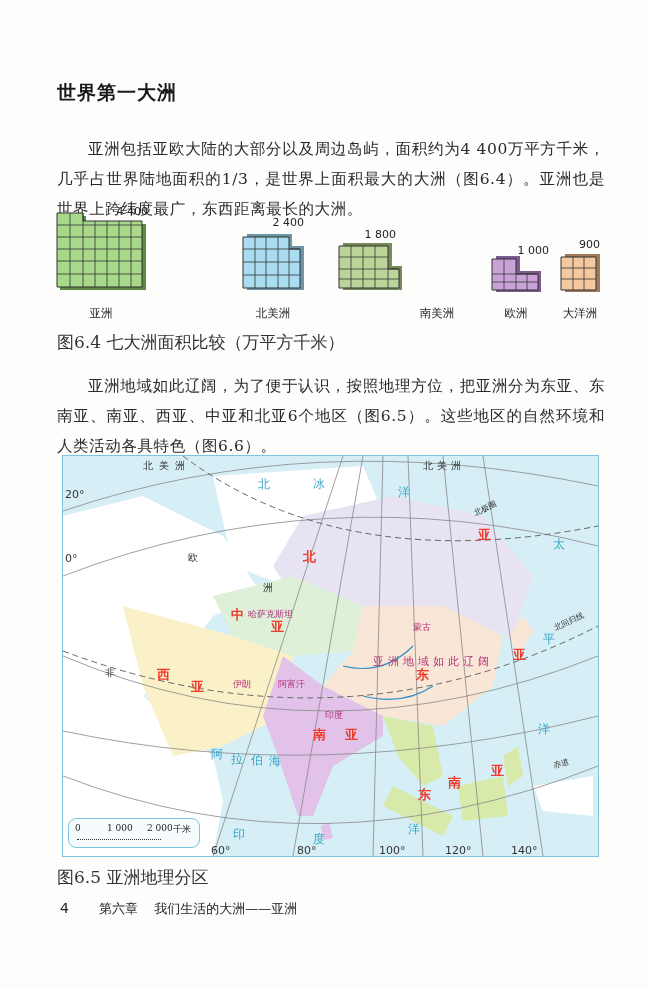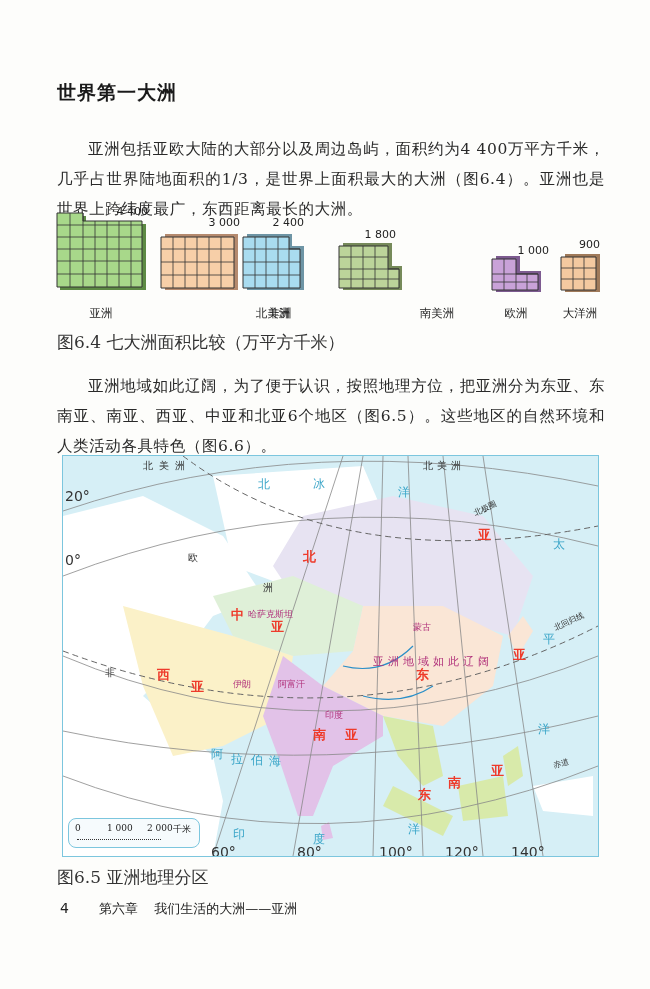--- a/index.html
+++ b/index.html
@@ -20,21 +20,21 @@
   .block .lbl { position:absolute; font-size:11.5px; color:#222; width:100%; text-align:center; }
   .map { position:absolute; left:62px; top:455px; width:535px; height:400px; border:1.5px solid #7cc6de;
          background:#d7eff6; overflow:hidden; }
   .map svg { position:absolute; left:0; top:0; }
   .footer { position:absolute; top:900px; left:60px; font-size:13px; color:#222; }
   .footer .pg { font-family:"DejaVu Sans", sans-serif; font-size:14px; margin-right:26px; }
   .maplbl { position:absolute; font-size:10px; color:#333; }
   .maplbl.region { color:#ee3b2b; font-size:13px; font-weight:bold; }
   .maplbl.sea { color:#3aa5c8; font-size:12px; }
   .maplbl.country { color:#b0307a; font-size:9px; }
-  .maplbl.grid { font-family:"DejaVu Sans", sans-serif; font-size:14px; color:#333; }
+  .maplbl.grid { font-family:"DejaVu Sans", sans-serif; font-size:11px; color:#333; }
   .scale { position:absolute; left:5px; top:362px; width:130px; height:28px; border:1.5px solid #7cc6de;
            border-radius:8px; background:#f6fbfd; font-size:9px; }
 </style>
 </head>
 <body>
 
 <div class="heading">世界第一大洲</div>
 <div class="para" id="p1">亚洲包括亚欧大陆的大部分以及周边岛屿，面积约为4 400万平方千米，几乎占世界陆地面积的1/3，是世界上面积最大的大洲（图6.4）。亚洲也是世界上跨纬度最广，东西距离最长的大洲。</div>
 
 <div class="chart">
@@ -54,38 +54,20 @@
           <line x1="1" y1="27" x2="86" y2="27"></line>
         <line x1="1" y1="39" x2="86" y2="39"></line>
           <line x1="1" y1="51" x2="86" y2="51"></line>
         <line x1="1" y1="64" x2="86" y2="64"></line>
       </g>
     </svg>
     <span class="val" style="top:-5px;right:-2px;">4 400</span>
     <span class="lbl" style="top:96px;">亚洲</span>
   </div>
 
-  <div class="block" style="left:110px;top:30px;width:80px;height:62px;">
-    <svg width="80" height="62">
-      <path d="M5 4 L78 4 L78 60 L5 60 Z" fill="#b58a6e"></path>
-      <path d="M1 7 L74 7 L74 58 L1 58 Z" fill="#f7cfa8" stroke="#333" stroke-width="1"></path>
-      <g stroke="#333" stroke-width="0.8">
-        <line x1="13" y1="7" x2="13" y2="58"></line>
-          <line x1="25" y1="7" x2="25" y2="58"></line>
-        <line x1="37" y1="7" x2="37" y2="58"></line>
-          <line x1="49" y1="7" x2="49" y2="58"></line>
-          <line x1="61" y1="7" x2="61" y2="58"></line>
-        <line x1="1" y1="19" x2="74" y2="19"></line>
-          <line x1="1" y1="32" x2="74" y2="32"></line>
-          <line x1="1" y1="45" x2="74" y2="45"></line>
-      </g>
-    </svg>
-    <span class="val" style="top:-14px;right:0;">3 000</span>
-    <span class="lbl" style="top:76px;">非洲</span>
-  </div>
 
   <div class="block" style="left:192px;top:30px;width:62px;height:62px;">
     <svg width="64" height="62">
       <path d="M5 4 L50 4 L50 16 L62 16 L62 60 L5 60 Z" fill="#6e95a5"></path>
       <path d="M1 7 L47 7 L47 19 L58 19 L58 58 L1 58 Z" fill="#a9dcf0" stroke="#333" stroke-width="1"></path>
       <g stroke="#333" stroke-width="0.8">
         <line x1="13" y1="7" x2="13" y2="58"></line>
           <line x1="24" y1="7" x2="24" y2="58"></line>
         <line x1="36" y1="7" x2="36" y2="58"></line>
           <line x1="47" y1="19" x2="47" y2="58"></line>

